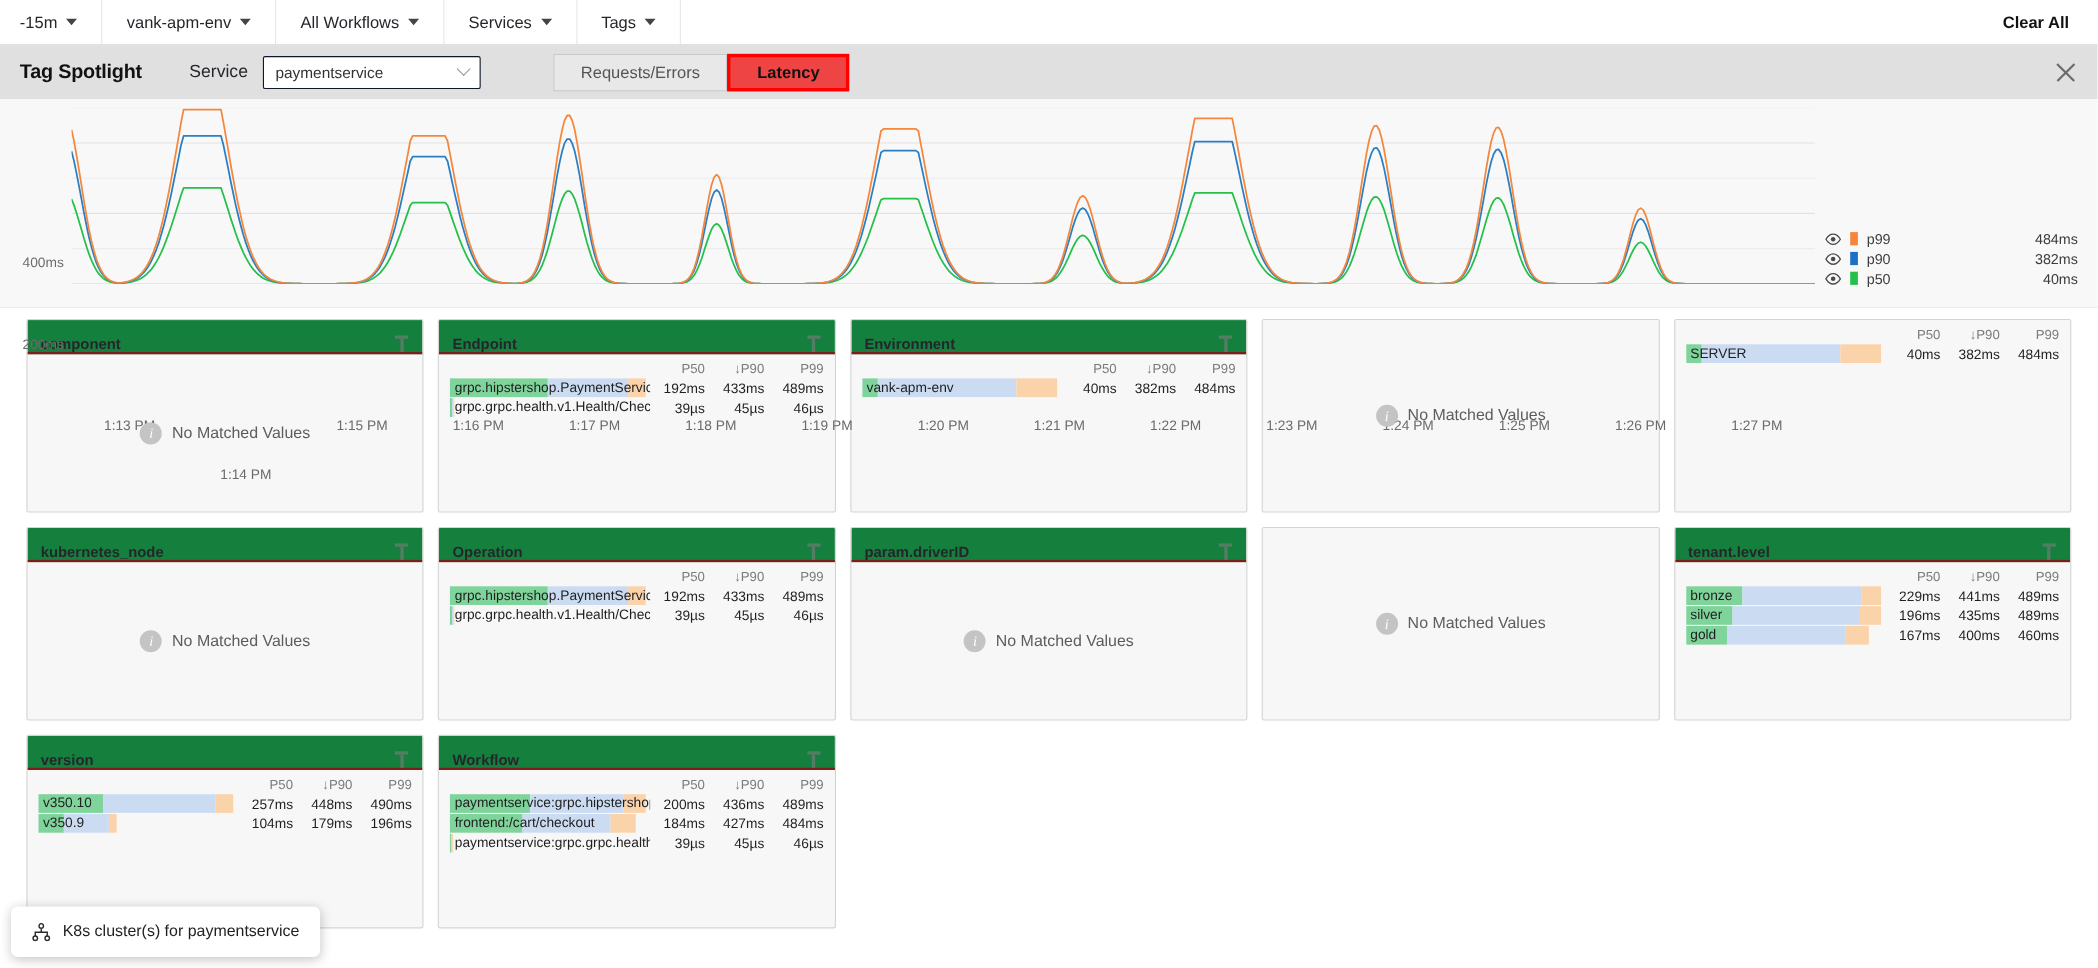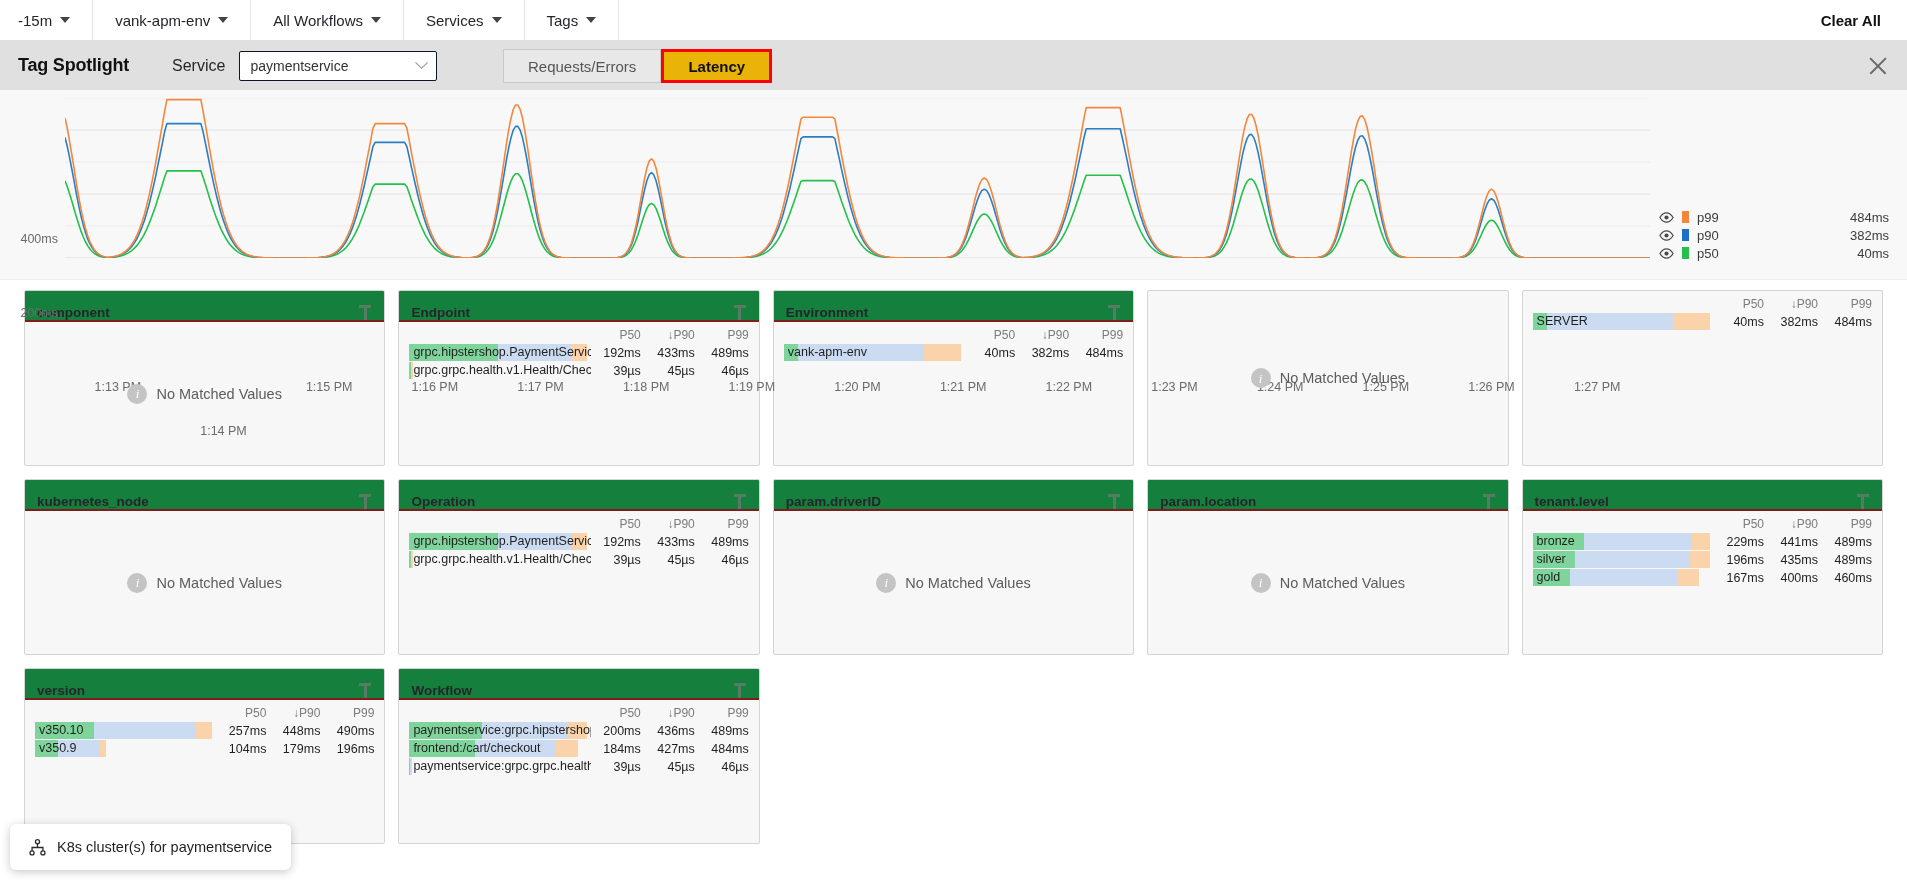--- a/index.html
+++ b/index.html
@@ -100,21 +100,21 @@
     display: flex; align-items: center; justify-content: center;
     padding: 0 24px;
     font-size: 15px;
     background: #e8e8e8;
     border: 1px solid #c9c9c9;
     color: #555;
     cursor: pointer;
     white-space: nowrap;
   }
   .tab.active {
-    background: #eab308;
+    background: #ef4444;
     color: #111;
     font-weight: bold;
     border: 3px solid #ff0000;
     z-index: 2;
   }
   #close-x {
     position: absolute;
     right: 18px;
     top: 50%;
     transform: translateY(-50%);
@@ -609,24 +609,20 @@
         <span class="pin"></span>
       </div>
       <div class="card-body">
         <div class="empty">
           <span class="info-icon">i</span>
           <span>No Matched Values</span>
         </div>
       </div>
     </div>
     <div class="card">
-      <div class="card-head">
-        <span class="card-title">param.location</span>
-        <span class="pin"></span>
-      </div>
       <div class="card-body">
         <div class="empty">
           <span class="info-icon">i</span>
           <span>No Matched Values</span>
         </div>
       </div>
     </div>
     <div class="card">
       <div class="card-head">
         <span class="card-title">tenant.level</span>

